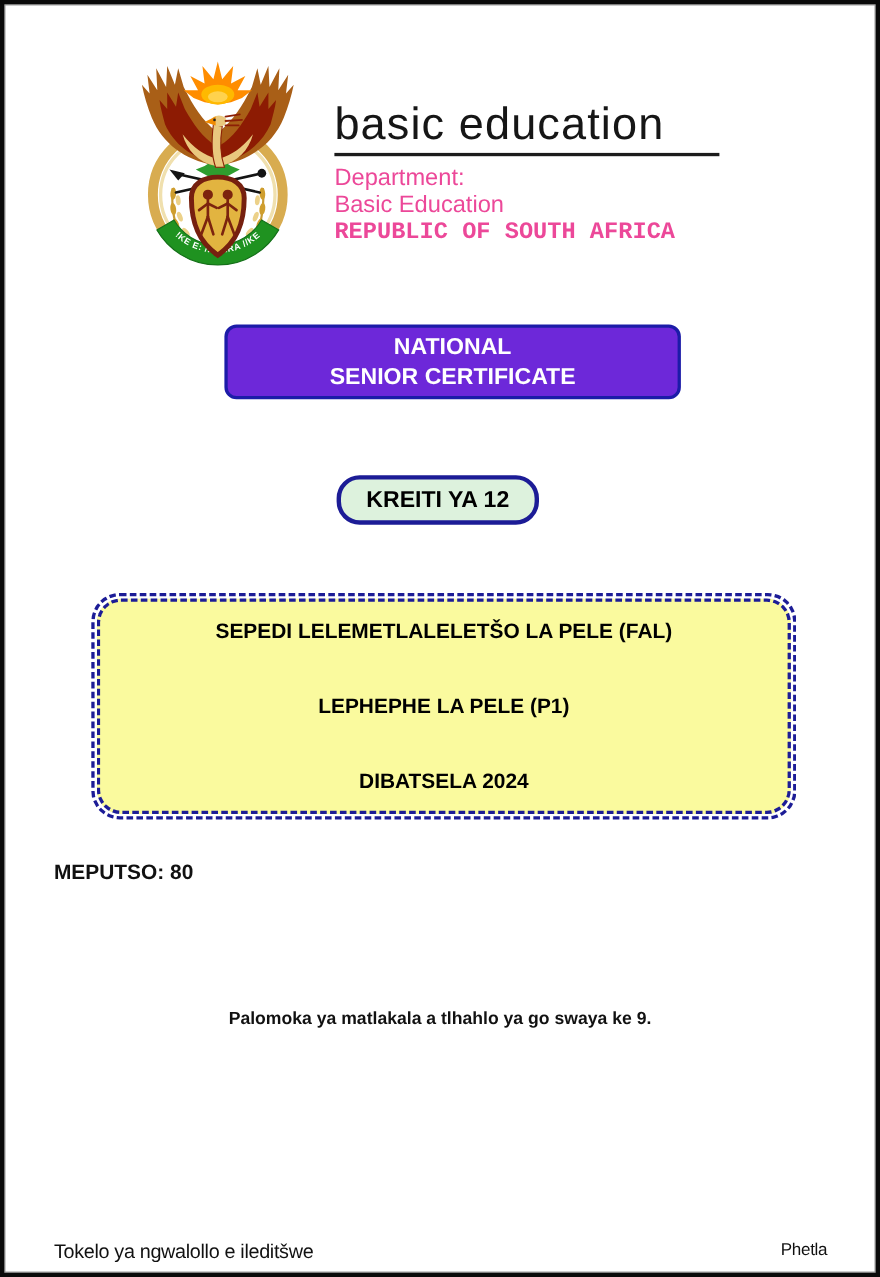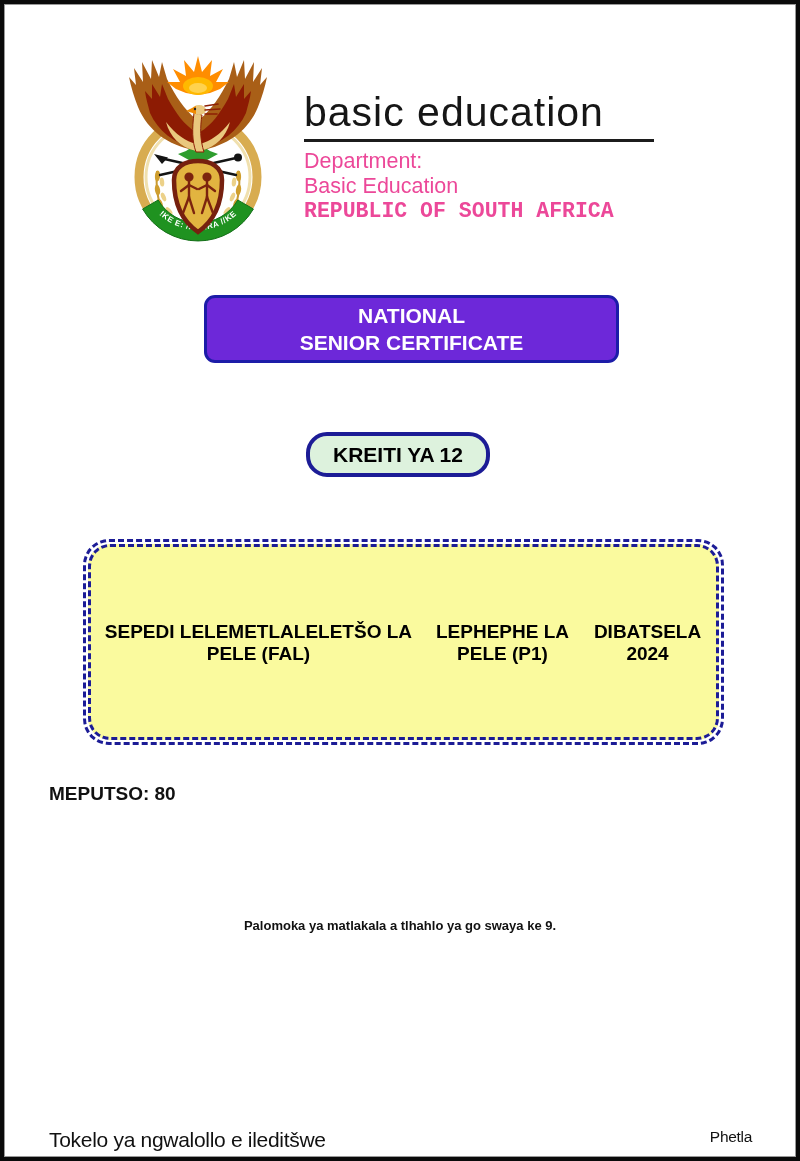--- a/index.html
+++ b/index.html
@@ -38,29 +38,29 @@
     font-weight:700; font-size:21px; color:#000;
   }
 
   .subject-outer {
     position:absolute; left:79px; top:535px; width:641px; height:206px;
     border:3px dashed #1c1c96; border-radius:26px; padding:2px;
   }
   .subject-box {
     width:100%; height:100%;
     background:#fafa9e; border:3px dashed #1c1c96; border-radius:22px;
-    display:flex; flex-direction:row; align-items:center; justify-content:space-between;
+    display:flex; flex-direction:column; align-items:center; justify-content:space-between;
     padding:17px 10px 15px 10px;
     font-weight:700; font-size:19px; color:#000; text-align:center;
   }
 
   .marks { position:absolute; left:45px; top:779px; font-weight:700; font-size:19px; }
-  .pages-note { position:absolute; left:0; top:914px; width:100%; text-align:center; font-weight:700; font-size:13px; }
+  .pages-note { position:absolute; left:0; top:914px; width:100%; text-align:center; font-weight:700; font-size:16px; }
 
-  .footer-left  { position:absolute; left:45px;  top:1124px; font-size:21px; letter-spacing:-0.3px; }
+  .footer-left  { position:absolute; left:45px;  top:1124px; font-size:18px; letter-spacing:-0.3px; }
   .footer-right { position:absolute; right:44px; top:1124px; font-size:15.5px; letter-spacing:-0.3px; }
 </style>
 </head>
 <body>
 
 <div class="page">
 
   <svg class="logo" viewBox="0 0 160 190" aria-hidden="true">
 
     <circle cx="80" cy="122" r="59" fill="none" stroke="#d8ac50" stroke-width="9"></circle>

